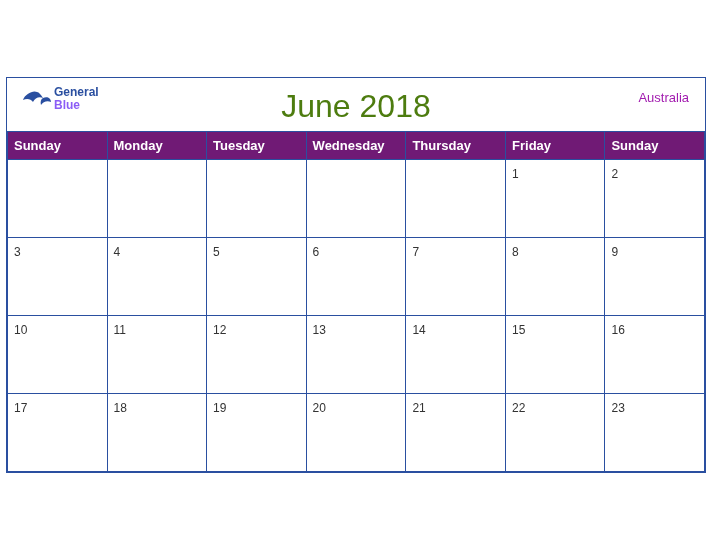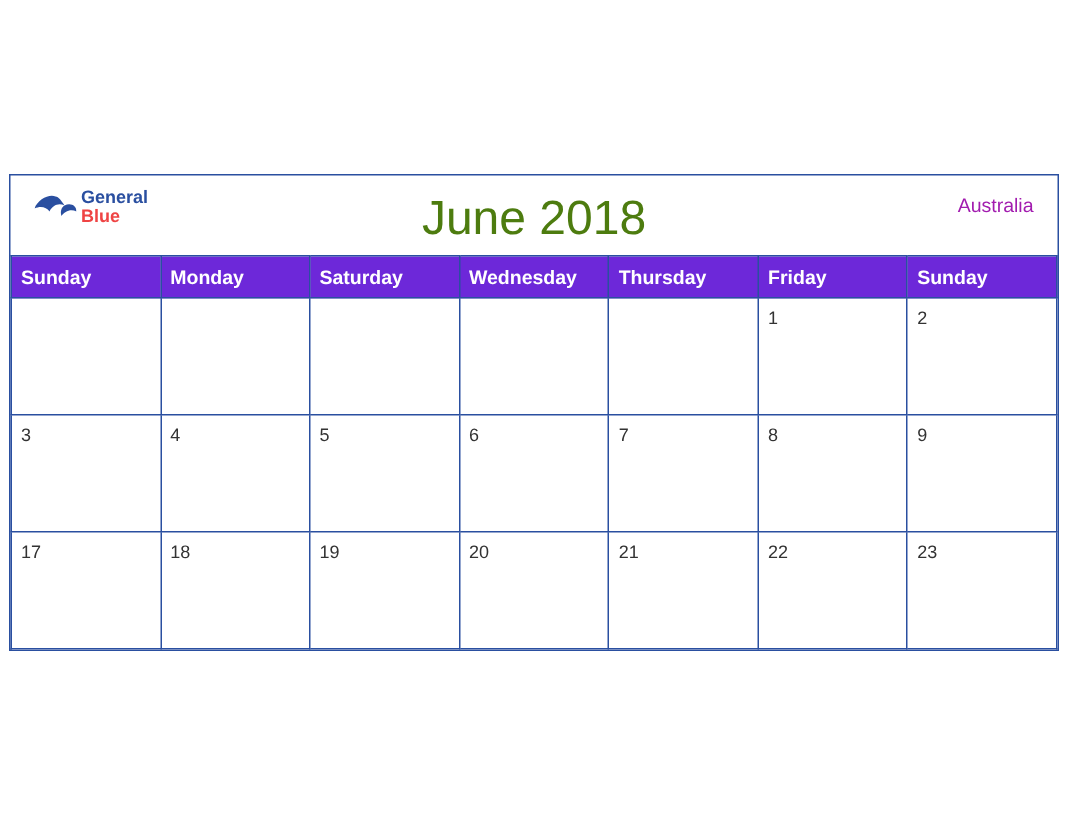--- a/index.html
+++ b/index.html
@@ -32,21 +32,21 @@
       flex-direction: column;
       align-items: flex-start;
     }
     .logo-text {
       font-size: 12px;
       font-weight: bold;
       color: #2a4fa0;
       line-height: 1.1;
     }
     .logo-blue {
-      color: #ef4444;
+      color: #8b5cf6;
     }
     .logo-bird {
       width: 28px;
       height: 18px;
     }
     .logo-row {
       display: flex;
       align-items: center;
       gap: 3px;
     }
@@ -61,21 +61,21 @@
       font-size: 32px;
       color: #4d7c0f;
       font-weight: normal;
       text-align: center;
     }
     .calendar-grid {
       width: 100%;
       border-collapse: collapse;
     }
     .calendar-grid th {
-      background: #6d28d9;
+      background: #701a75;
       color: #fff;
       font-size: 13px;
       font-weight: 600;
       text-align: left;
       padding: 5px 6px;
       border: 1.5px solid #2a4fa0;
       height: 28px;
     }
     .calendar-grid td {
       border: 1.5px solid #2a4fa0;
@@ -116,21 +116,21 @@
     <div class="month-title">June 2018</div>
 
     <div class="country-label">Australia</div>
   </div>
 
   <table class="calendar-grid">
     <thead>
       <tr>
         <th>Sunday</th>
         <th>Monday</th>
-        <th>Saturday</th>
+        <th>Tuesday</th>
         <th>Wednesday</th>
         <th>Thursday</th>
         <th>Friday</th>
         <th>Sunday</th>
       </tr>
     </thead>
     <tbody id="calendar-body">
     <tr>
           <td class="empty-cell"></td>
           <td class="empty-cell"></td>
@@ -143,20 +143,29 @@
         <tr>
           <td><span class="day-num">3</span></td>
           <td><span class="day-num">4</span></td>
           <td><span class="day-num">5</span></td>
           <td><span class="day-num">6</span></td>
           <td><span class="day-num">7</span></td>
           <td><span class="day-num">8</span></td>
           <td><span class="day-num">9</span></td>
         </tr>
         <tr>
+          <td><span class="day-num">10</span></td>
+          <td><span class="day-num">11</span></td>
+          <td><span class="day-num">12</span></td>
+          <td><span class="day-num">13</span></td>
+          <td><span class="day-num">14</span></td>
+          <td><span class="day-num">15</span></td>
+          <td><span class="day-num">16</span></td>
+        </tr>
+        <tr>
           <td><span class="day-num">17</span></td>
           <td><span class="day-num">18</span></td>
           <td><span class="day-num">19</span></td>
           <td><span class="day-num">20</span></td>
           <td><span class="day-num">21</span></td>
           <td><span class="day-num">22</span></td>
           <td><span class="day-num">23</span></td>
         </tr>
       </tbody>
   </table>

